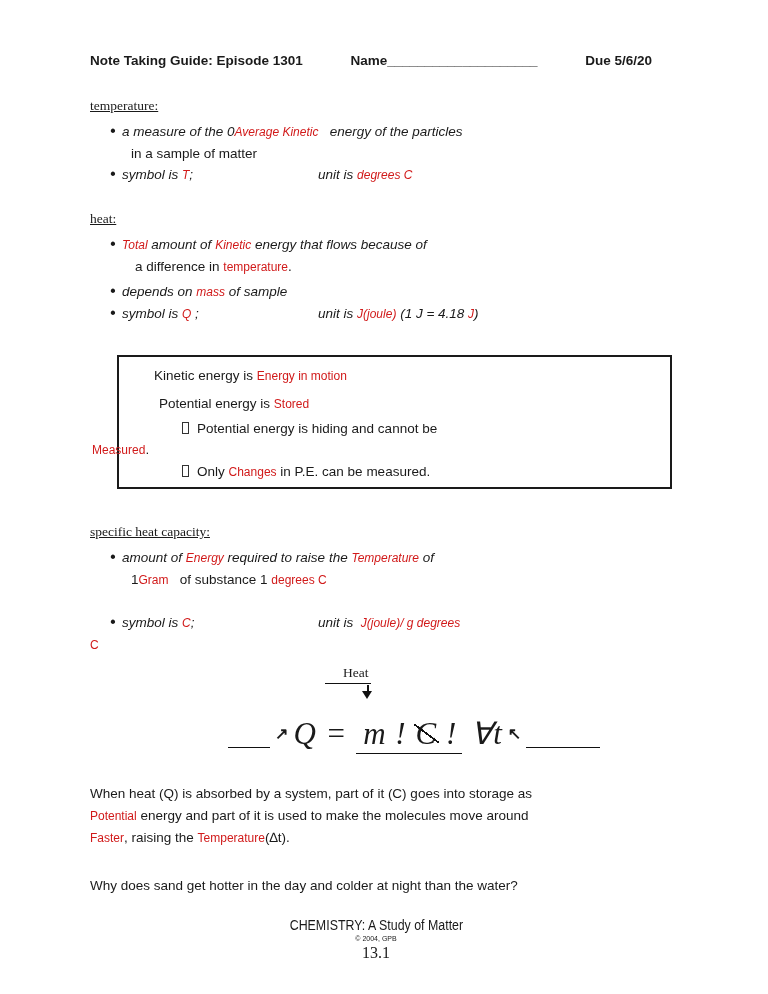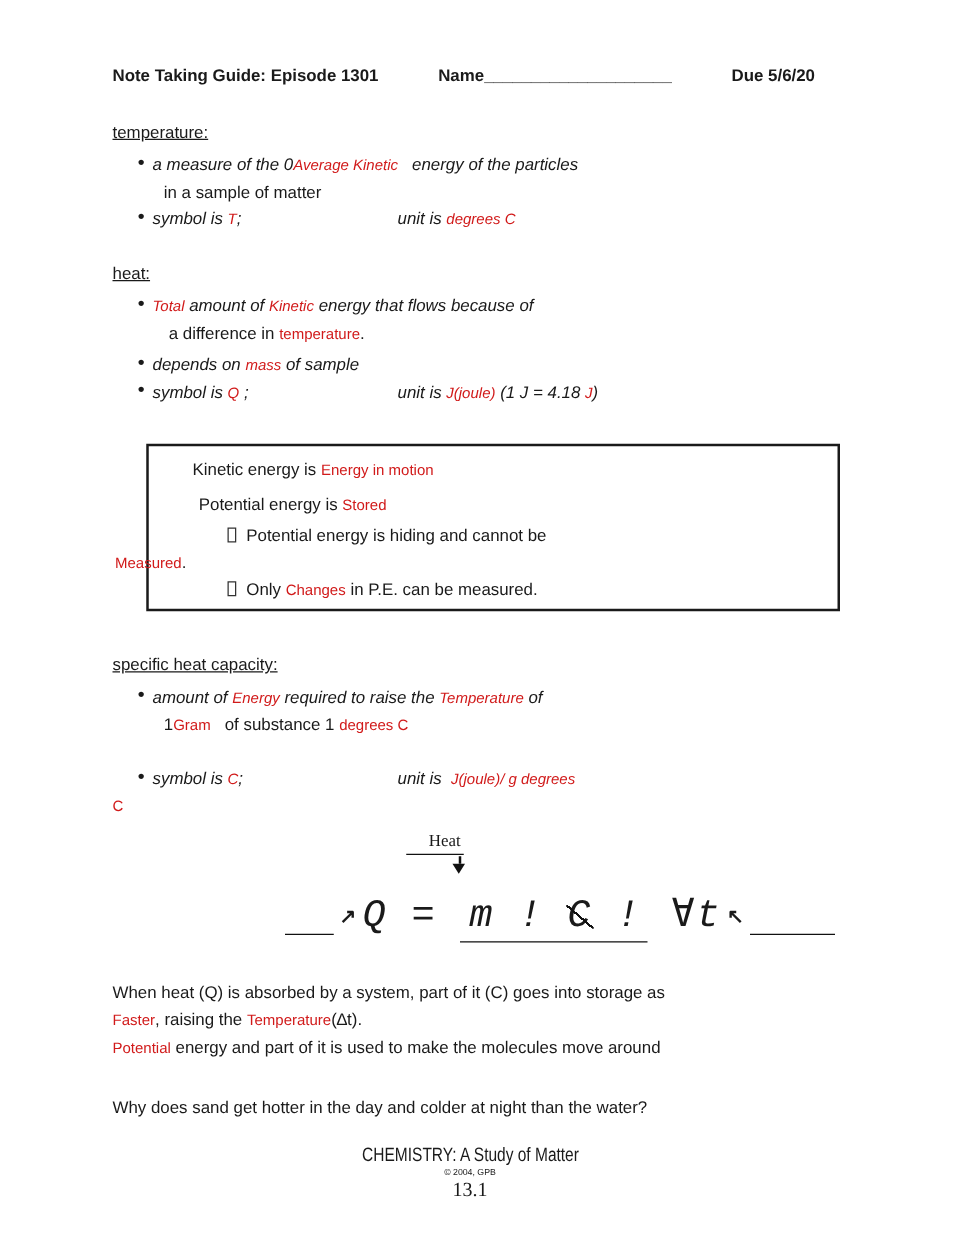--- a/index.html
+++ b/index.html
@@ -13,21 +13,21 @@
   .page { position:relative; width:768px; height:994px; background:#fff; overflow:hidden; }
   .content { padding:50px 100px 0 90px; font-size:13.5px; line-height:21px; }
 
   .red { color:var(--red, #d11a1a); font-size:12px; }
   [data-bind-segments] span { white-space:pre-wrap; }
 
   
   .doc-header { display:flex; justify-content:space-between; margin-right:16px; font-weight:bold; }
 
   
-  .sec-heading { text-decoration:underline; }
+  .sec-heading { text-decoration:underline;font-family:Liberation Serif, serif; }
   .h-temperature { margin-top:24px; margin-bottom:5px; }
   .h-heat { margin-top:22px; margin-bottom:5px; }
   .h-shc { margin-top:32px; margin-bottom:5px; }
 
   
   .bullet-line { position:relative; margin-left:20px; padding-left:12px;font-style:italic; }
   .bullet-line::before { content:"\2022"; position:absolute; left:0; top:-1px; font-size:16px; }
   .cont-41 { margin-left:41px; }
   .cont-45 { margin-left:45px; }
   .unit-col { position:absolute; left:208px; top:0; }
@@ -52,21 +52,21 @@
   .arrow-down { margin-left:272px; margin-top:1px; width:12px; }
   .arrow-down .stem { width:2.5px; height:6px; background:#111; margin-left:4.5px; }
   .arrow-down .head { width:0; height:0; border-left:5.5px solid transparent; border-right:5.5px solid transparent; border-top:8px solid #111; }
 
   
   .equation-row { display:flex; align-items:baseline; margin-top:24px; margin-left:138px; }
   .eq-dash { border-bottom:1.6px solid #111; align-self:flex-end; margin-bottom:9px; }
   .eq-dash.left { width:42px; }
   .eq-dash.right { width:74px; }
   .eq-arrow { font-size:16px; font-weight:bold; margin:0 5px; align-self:flex-end; margin-bottom:13px; }
-  .eq-text { font-family:Liberation Mono, monospace; font-style:italic; font-size:31px; letter-spacing:1px; white-space:nowrap;text-align:right; }
+  .eq-text { font-family:Liberation Serif, serif; font-style:italic; font-size:31px; letter-spacing:1px; white-space:nowrap;text-align:right; }
   .eq-mid { border-bottom:1.6px solid #111; padding:0 5px 2px 7px; }
   .slashed { position:relative; display:inline-block; }
   .slashed::after { content:""; position:absolute; left:-1px; top:6%; width:112%; height:88%;
     background:linear-gradient(to top right, transparent 47%, #111 47%, #111 53%, transparent 53%); }
 
   
   .paragraph { margin-top:26px; line-height:22px; }
   .question { margin-top:26px; }
 
   
@@ -146,22 +146,22 @@
     <div class="equation-row">
       <span class="eq-dash left"></span>
       <span class="eq-arrow" data-bind="diagram.arrow_left">↗</span>
       <span class="eq-text"><span data-bind="diagram.eq_q">Q = </span><span class="eq-mid"><span data-bind="diagram.eq_m">m</span><span data-bind="diagram.eq_op1"> ! </span><span class="slashed" data-bind="diagram.eq_c">C</span><span data-bind="diagram.eq_op2"> !</span></span><span data-bind="diagram.eq_dt"> ∀t</span></span>
       <span class="eq-arrow" data-bind="diagram.arrow_right">↖</span>
       <span class="eq-dash right"></span>
     </div>
 
     <div class="paragraph">
       <div data-bind-segments="paragraph.l1"><span>When heat (Q) is absorbed by a system, part of it (C) goes into storage as</span></div>
+      <div data-bind-segments="paragraph.l2"><span class="red">Potential</span><span> energy and part of it is used to make the molecules move around</span></div>
       <div data-bind-segments="paragraph.l3"><span class="red">Faster</span><span>, raising the </span><span class="red">Temperature</span><span>(∆t).</span></div>
-      <div data-bind-segments="paragraph.l2"><span class="red">Potential</span><span> energy and part of it is used to make the molecules move around</span></div>
     </div>
 
     <div class="question" data-bind="question">Why does sand get hotter in the day and colder at night than the water?</div>
 
   </div>
 
   <div class="footer">
     <div><span class="course" data-bind="footer.course">CHEMISTRY: A Study of Matter</span></div>
     <div class="copyright" data-bind="footer.copyright">© 2004, GPB</div>
     <div class="page-number" data-bind="footer.page">13.1</div>

